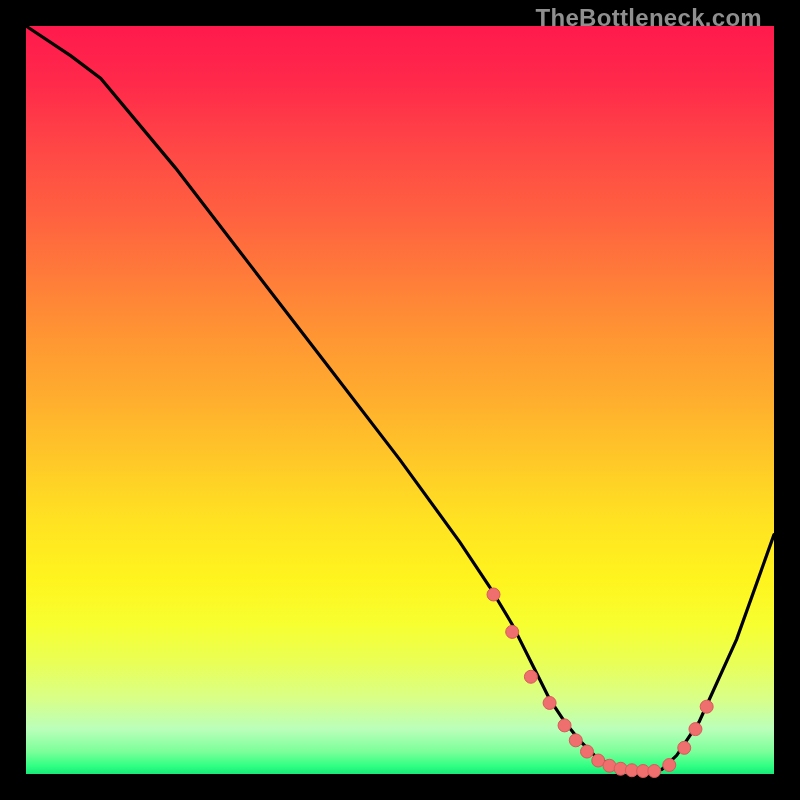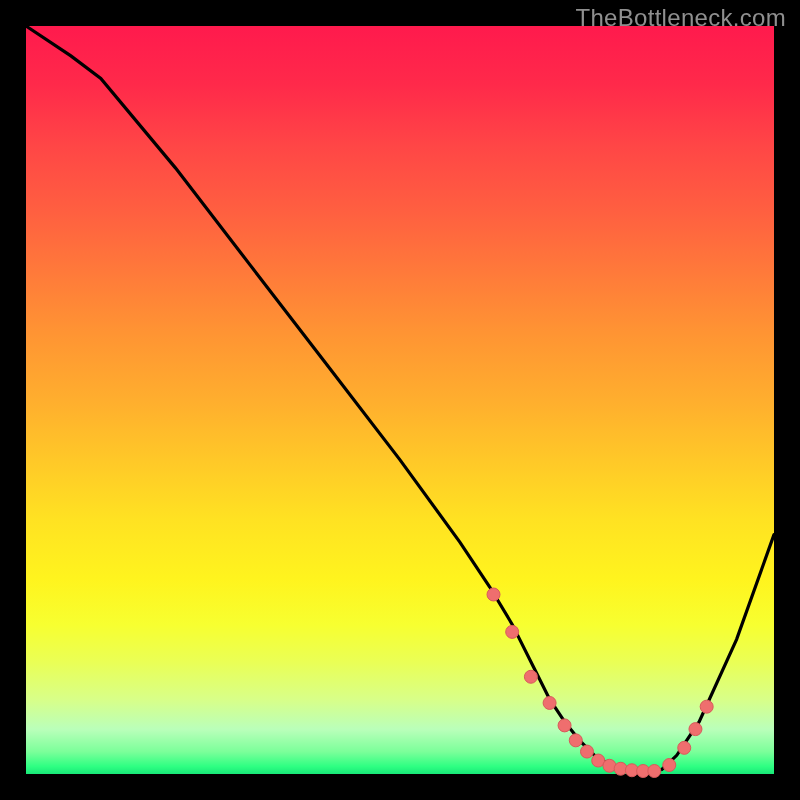--- a/index.html
+++ b/index.html
@@ -40,24 +40,24 @@
       #eaff55 85%,
       #d8ff88 90%,
       #baffba 94%,
       #7cff9a 97%,
       #2eff82 99%,
       #18e878 100%);
   }
   .watermark {
     position: absolute;
     top: 4px;
-    right: 14px;
+    right: 38px;
     color: #8f8f8f;
     font-size: 24px;
-    font-weight: 400;
+    font-weight: 700;
     letter-spacing: 0.3px;
     user-select: none;
   }
   svg.curve {
     position: absolute;
     top: 0;
     left: 0;
     width: 748px;
     height: 748px;
     overflow: visible;

